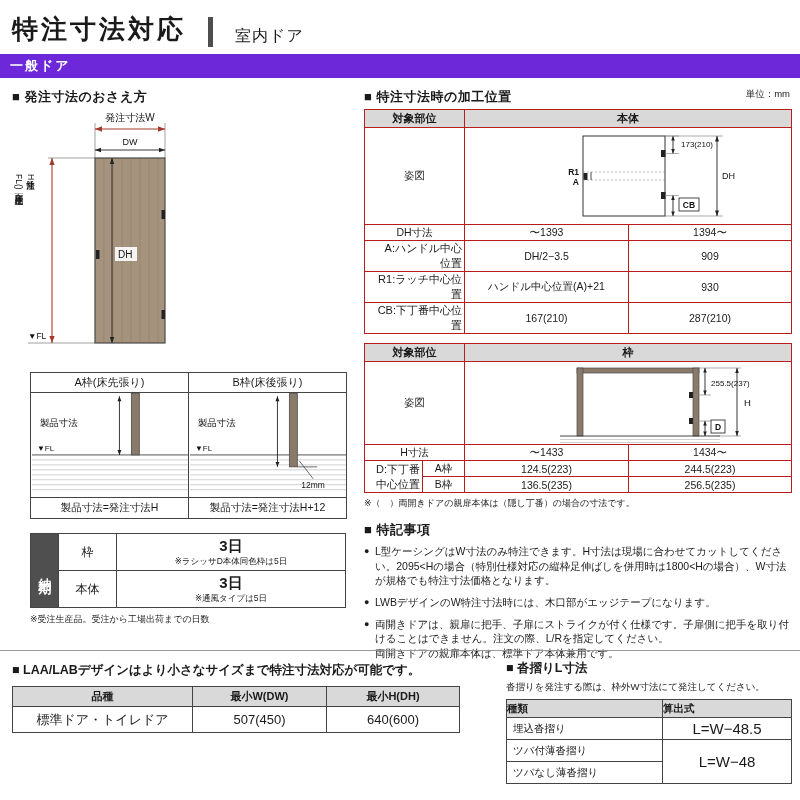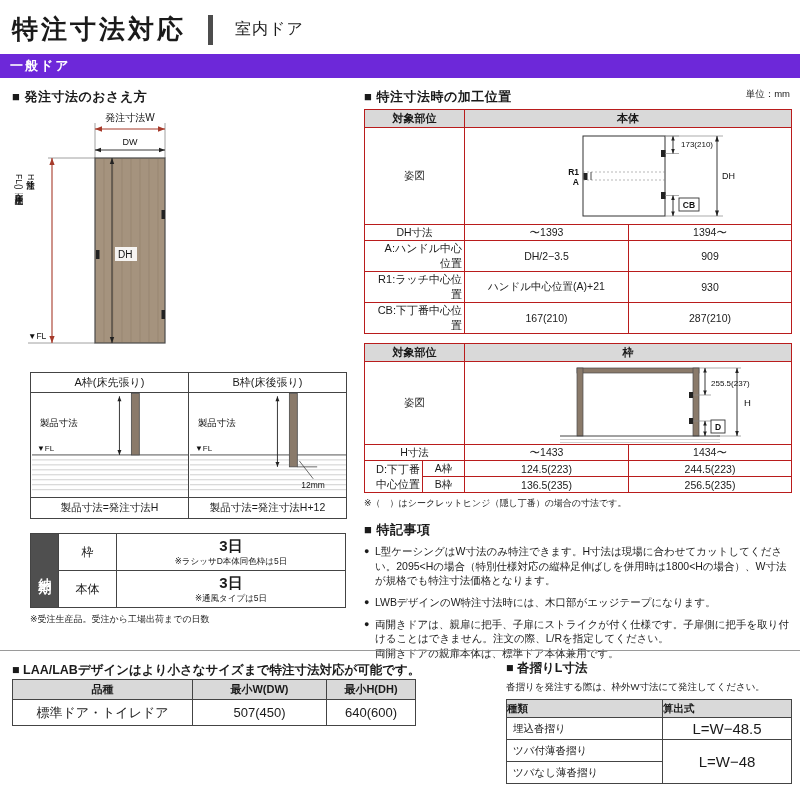--- a/index.html
+++ b/index.html
@@ -1,21 +1,21 @@
 <!DOCTYPE html>
 <html><head>
 <meta charset="utf-8">
 <style>
   *{margin:0;padding:0;box-sizing:border-box}
   html,body{background:#fff}
   body{font-family:"Liberation Sans","DejaVu Sans",sans-serif;color:#1a1a1a}
   #page{position:relative;width:800px;height:800px;background:#fff;overflow:hidden}
 
   
-  .hdr{position:absolute;top:12px;left:12px;display:flex;align-items:center;gap:22px}
+  .hdr{position:absolute;top:12px;left:12px;display:flex;align-items:flex-end;gap:22px}
   .title{font-size:26px;font-weight:bold;letter-spacing:3px}
   .hdr-bar{width:5px;height:30px;background:#4d4d4d}
   .subtitle{font-size:16px;letter-spacing:1px}
   .cat-bar{position:absolute;top:54px;left:0;width:800px;height:24px;background:#6d28d9;color:#fff;
            font-size:13px;font-weight:bold;line-height:24px;padding-left:10px;letter-spacing:2px}
 
   .sec-title{font-size:13px;font-weight:bold;letter-spacing:.5px}
   .fine{font-size:9px;color:#222}
 
   .col-left{position:absolute;left:12px;top:88px;width:346px}
@@ -66,21 +66,21 @@
   .notes-list{margin-top:5px}
   .note-item{position:relative;font-size:10.5px;line-height:1.4;margin-bottom:7px;
              padding-left:11px;white-space:pre-line}
   .note-item::before{content:"●";position:absolute;left:0;top:1px;font-size:9px}
 
   
   .bsep{position:absolute;left:0;top:650px;width:800px;border-top:1px solid #9a9a9a}
   .b-left{position:absolute;left:12px;top:662px;width:448px}
   .b-right{position:absolute;left:506px;top:660px;width:286px}
   .b-title{font-size:12.5px;font-weight:bold}
-  .laa{width:404px;table-layout:fixed}
+  .laa{width:448px;margin-top:7px;table-layout:fixed}
   .laa td{border:1px solid #444;text-align:center}
   .laa .hd td{background:#d9d9d9;font-size:11px;font-weight:bold;height:20px}
   .laa .dt td{font-size:13px;height:26px}
   .b-note{font-size:9.5px;margin-top:4px}
   .ktz{width:286px;margin-top:5px;table-layout:fixed}
   .ktz td{border:1px solid #444;font-size:10.5px;height:22px}
   .ktz .hd td{background:#d9d9d9;text-align:left;font-weight:bold;height:18px}
   .ktz .ty{padding-left:6px}
   .ktz .fx{text-align:center;font-size:15px}
 
@@ -405,21 +405,21 @@
         <td>124.5(223)</td>
         <td>244.5(223)</td>
       </tr>
       <tr>
         <td>B枠</td>
         <td>136.5(235)</td>
         <td>256.5(235)</td>
       </tr>
     </tbody>
       </table>
-    <div class="fine proc-note">※（　）はシークレットヒンジ（隠し丁番）の場合の寸法です。</div>
+    <div class="fine proc-note">※（　）両開きドアの親扉本体は（隠し丁番）の場合の寸法です。</div>
 
     <div class="sec-title notes-title">■ 特記事項</div>
     <div class="notes-list">
       <div class="note-item">L型ケーシングはW寸法のみ特注できます。H寸法は現場に合わせてカットしてください。2095&lt;Hの場合（特別仕様対応の縦枠足伸ばしを併用時は1800&lt;Hの場合）、W寸法が規格でも特注寸法価格となります。</div>
       <div class="note-item">LWBデザインのW特注寸法時には、木口部がエッジテープになります。</div>
       <div class="note-item">両開きドアは、親扉に把手、子扉にストライクが付く仕様です。子扉側に把手を取り付けることはできません。注文の際、L/Rを指定してください。
 両開きドアの親扉本体は、標準ドア本体兼用です。</div>
     </div>
   </section>
 

